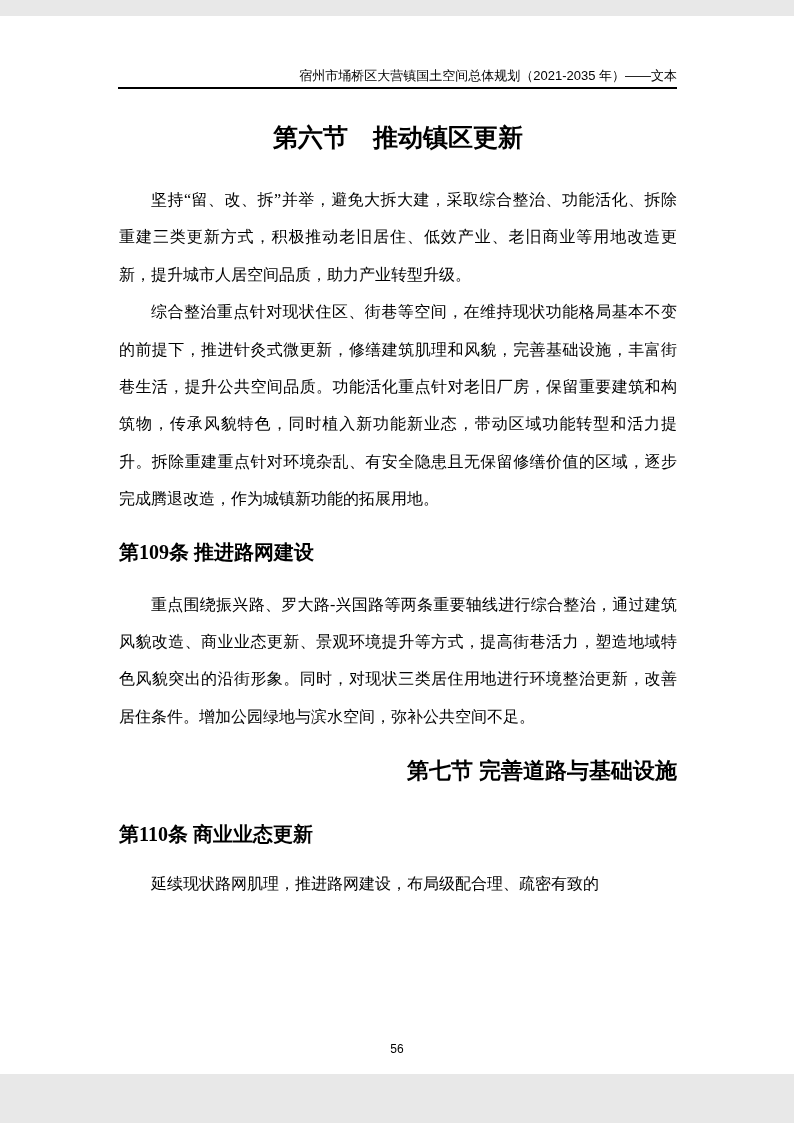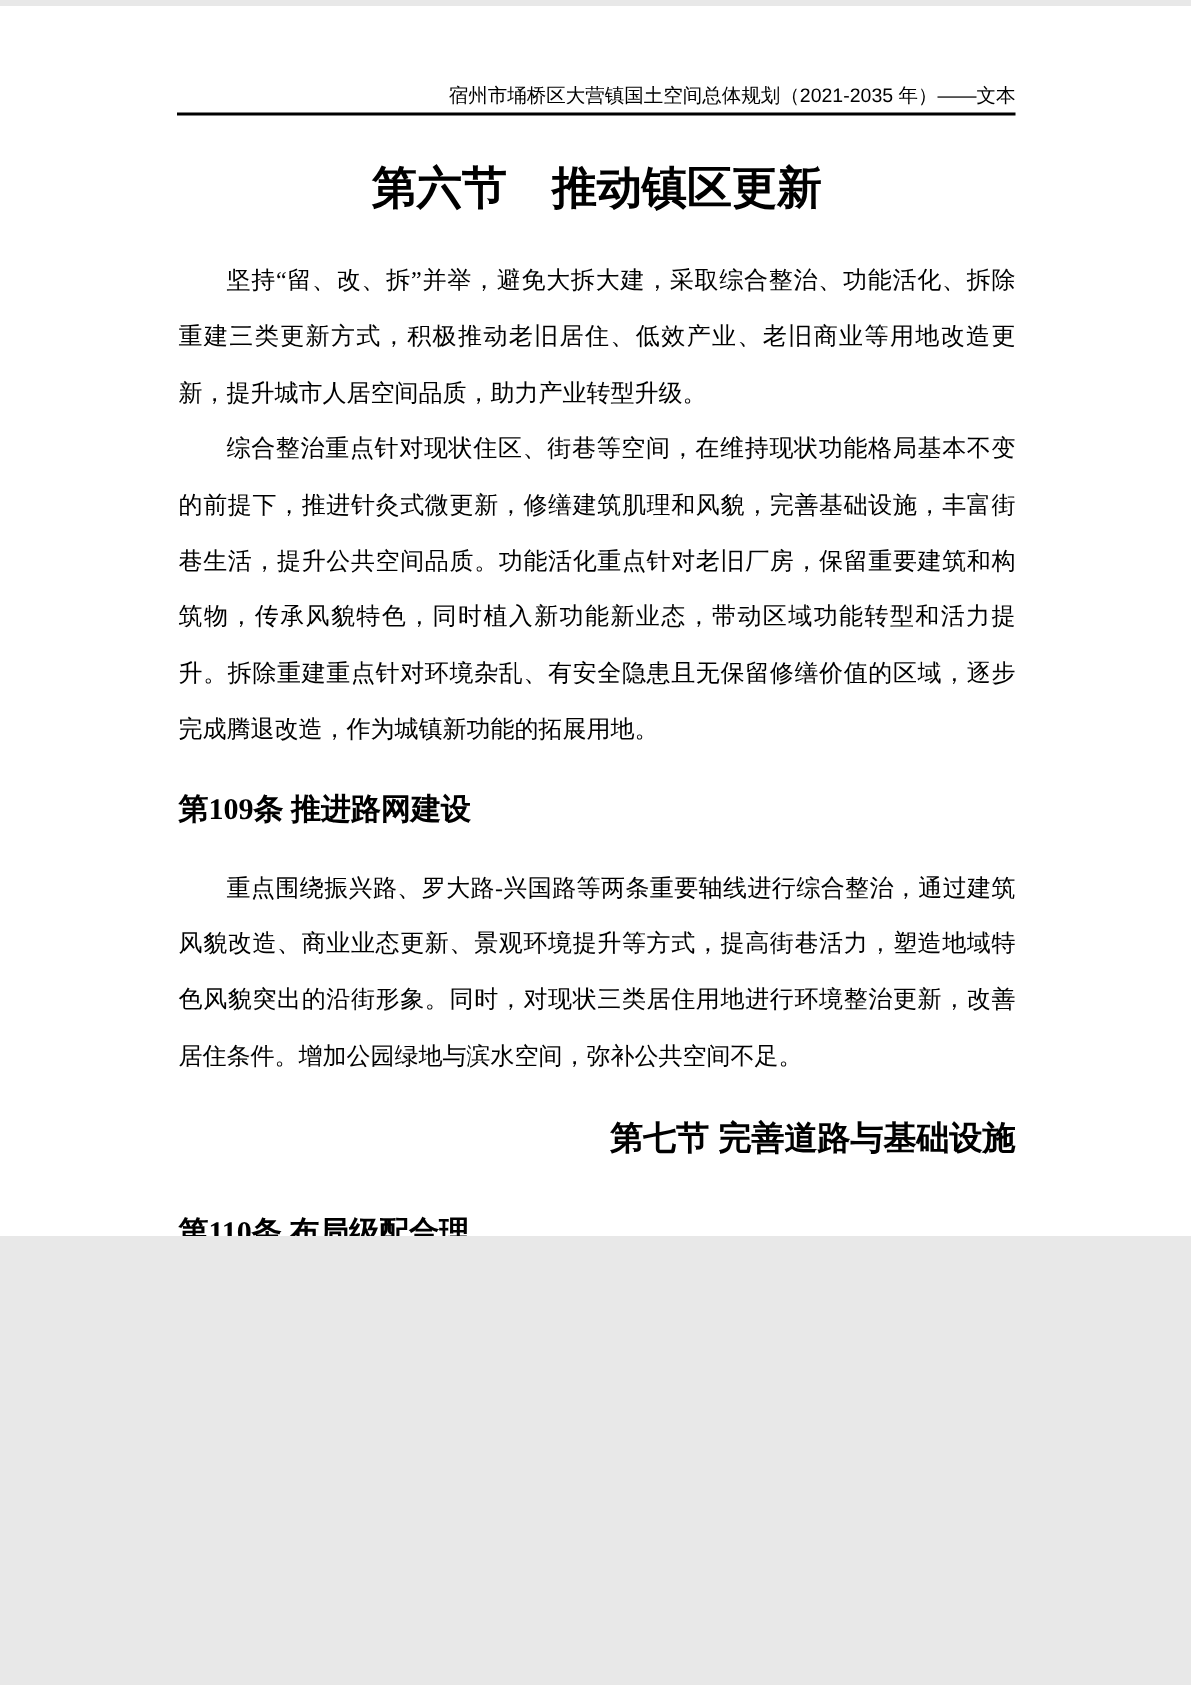--- a/index.html
+++ b/index.html
@@ -3,22 +3,22 @@
 <meta charset="utf-8">
 <style>
   html, body {
     margin: 0;
     padding: 0;
     background: #e8e8e8;
   }
   .page {
     position: relative;
     width: 794px;
-    height: 820px;
-    margin: 4px auto;
+    height: 1058px;
+    margin: 16px auto;
     background: #ffffff;
     color: #000000;
     font-family: "Liberation Serif", serif;
     overflow: hidden;
   }
   .page-header {
     margin: 52px 117px 0 118px;
     padding-bottom: 3px;
     border-bottom: 2px solid #000000;
     text-align: right;
@@ -27,21 +27,21 @@
     line-height: 16px;
     color: #000000;
   }
   .content {
     margin: 0 117px 0 119px;
   }
   .section-title {
     text-align: center;
     font-weight: bold;
     font-family: "Liberation Serif", serif;
-    font-size: 30px;
+    font-size: 25px;
     line-height: 34px;
     margin: 32px 0 0 0;
   }
   .section-title.sans {
     font-family: "Liberation Sans", sans-serif;
     font-size: 22px;
     line-height: 30px;
     margin-top: 21px;
     font-weight: bold;
     text-align: right;
@@ -94,21 +94,21 @@
     <p class="para first-after-heading">坚持“留、改、拆”并举，避免大拆大建，采取综合整治、功能活化、拆除重建三类更新方式，积极推动老旧居住、低效产业、老旧商业等用地改造更新，提升城市人居空间品质，助力产业转型升级。</p>
 
     <p class="para">综合整治重点针对现状住区、街巷等空间，在维持现状功能格局基本不变的前提下，推进针灸式微更新，修缮建筑肌理和风貌，完善基础设施，丰富街巷生活，提升公共空间品质。功能活化重点针对老旧厂房，保留重要建筑和构筑物，传承风貌特色，同时植入新功能新业态，带动区域功能转型和活力提升。拆除重建重点针对环境杂乱、有安全隐患且无保留修缮价值的区域，逐步完成腾退改造，作为城镇新功能的拓展用地。</p>
 
     <div class="article-heading h109">第109条 推进路网建设</div>
 
     <p class="para after-109">重点围绕振兴路、罗大路-兴国路等两条重要轴线进行综合整治，通过建筑风貌改造、商业业态更新、景观环境提升等方式，提高街巷活力，塑造地域特色风貌突出的沿街形象。同时，对现状三类居住用地进行环境整治更新，改善居住条件。增加公园绿地与滨水空间，弥补公共空间不足。</p>
 
     <div class="section-title sans">第七节 完善道路与基础设施</div>
 
-    <div class="article-heading h110">第110条 布局级配合理</div>
+    <div class="article-heading h110">第110条 商业业态更新</div>
 
     <p class="para after-110">延续现状路网肌理，推进路网建设，布局级配合理、疏密有致的</p>
 
   </div>
 
   <div class="page-footer">
     <span>56</span>
   </div>
 
 </div>

